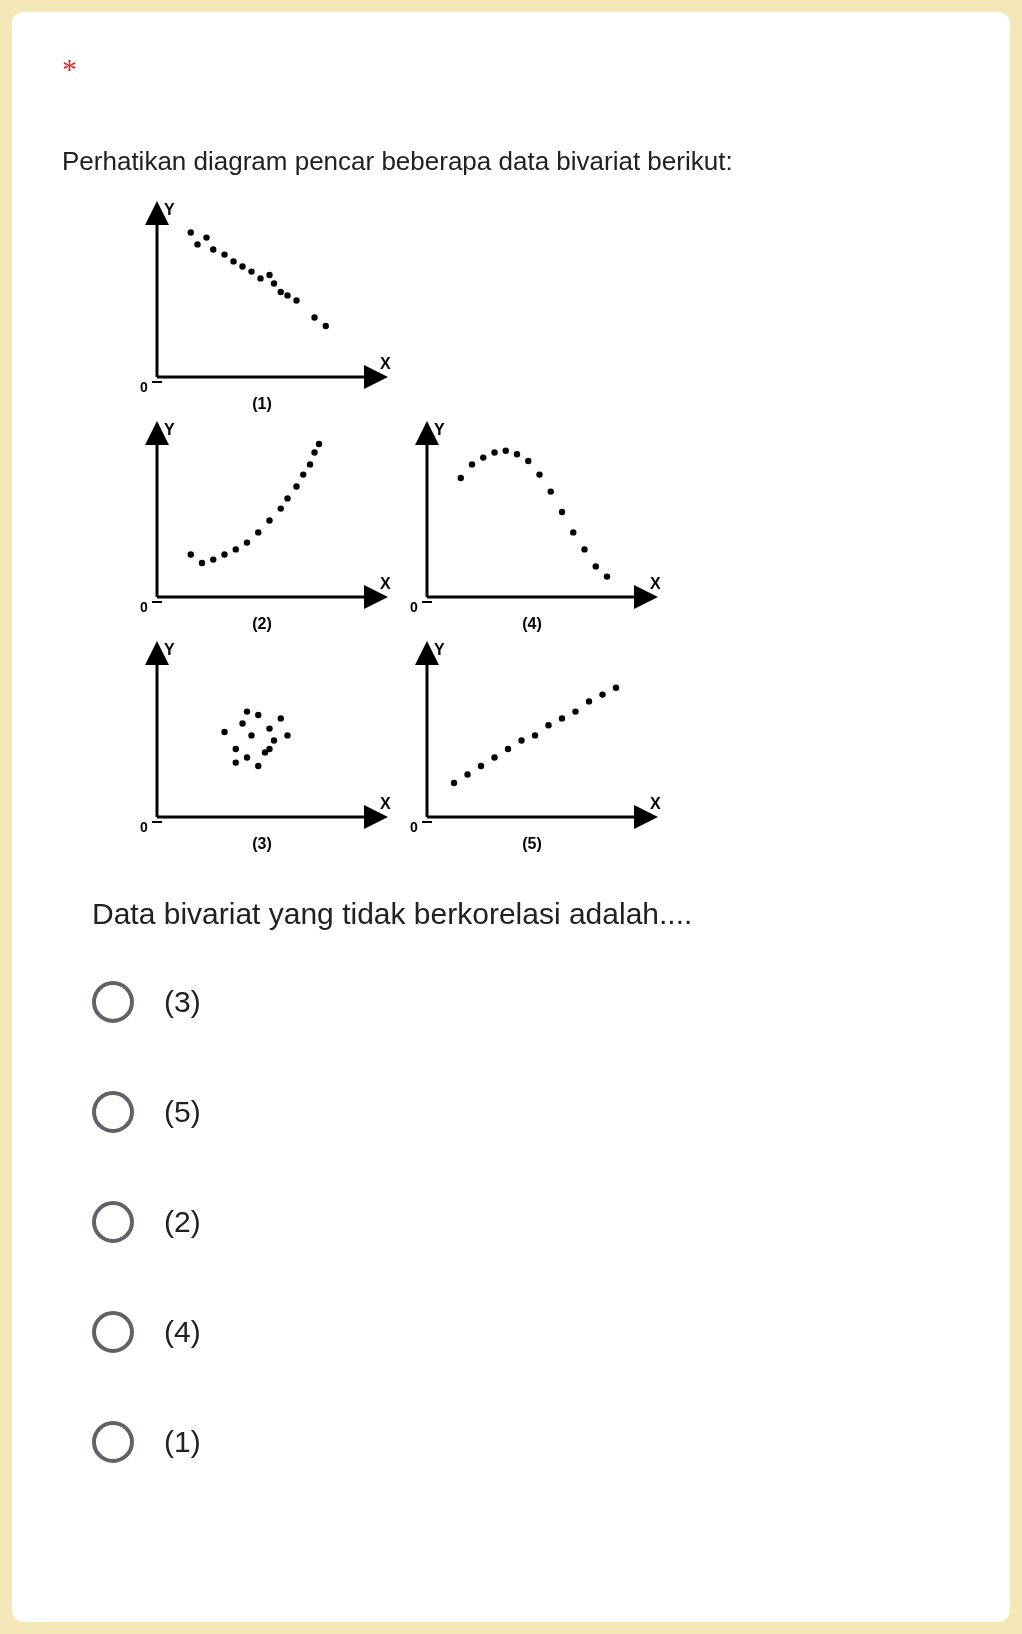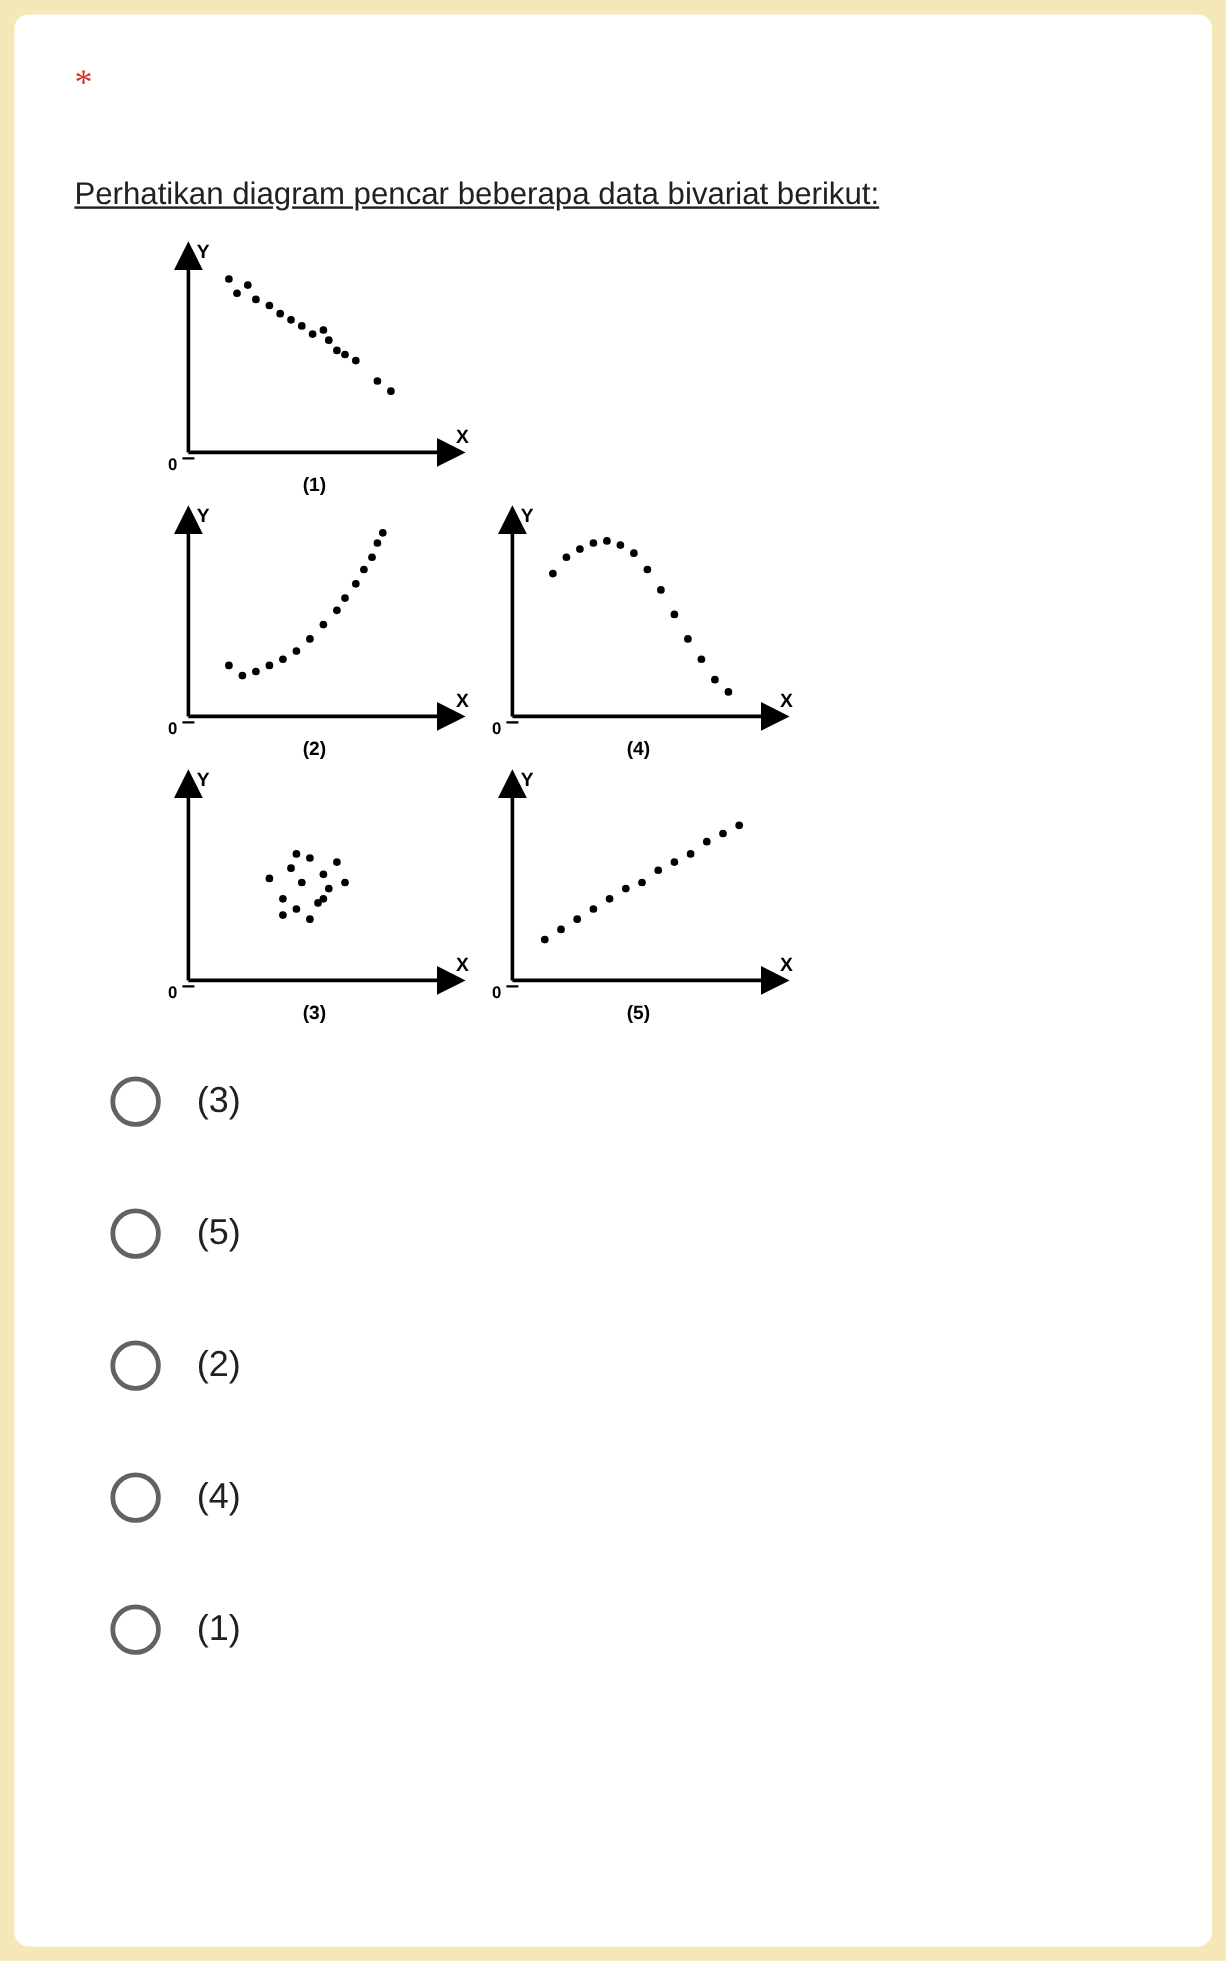--- a/index.html
+++ b/index.html
@@ -23,21 +23,20 @@
       color: #d93025;
       font-size: 30px;
       margin-bottom: 60px;
       font-family: 'Times New Roman', serif;
     }
     .question-text {
       font-size: 26px;
       color: #202124;
       margin-bottom: 20px;
       margin-top: 30px;
-      text-decoration: underline;
     }
     .diagrams {
       margin: 20px 0 40px 70px;
     }
     .diagram-row {
       display: flex;
       gap: 0;
     }
     .diagram-box {
       position: relative;
@@ -228,20 +227,21 @@
               <circle cx="187" cy="64.39999999999999" r="3.2"></circle>
               <circle cx="200.5" cy="57.60000000000001" r="3.2"></circle>
               <circle cx="214" cy="50.80000000000001" r="3.2"></circle>
             </g>
           <text x="130" y="212" font-size="16" font-weight="bold" text-anchor="middle">(5)</text>
         </svg>
       </div>
     </div>
   </div>
 
+  <div class="follow-up">Data bivariat yang tidak berkorelasi adalah....</div>
 
   <div class="options">
     <div class="option">
       <div class="radio-circle"></div>
       <span class="option-label">(3)</span>
     </div>
     <div class="option">
       <div class="radio-circle"></div>
       <span class="option-label">(5)</span>
     </div>

